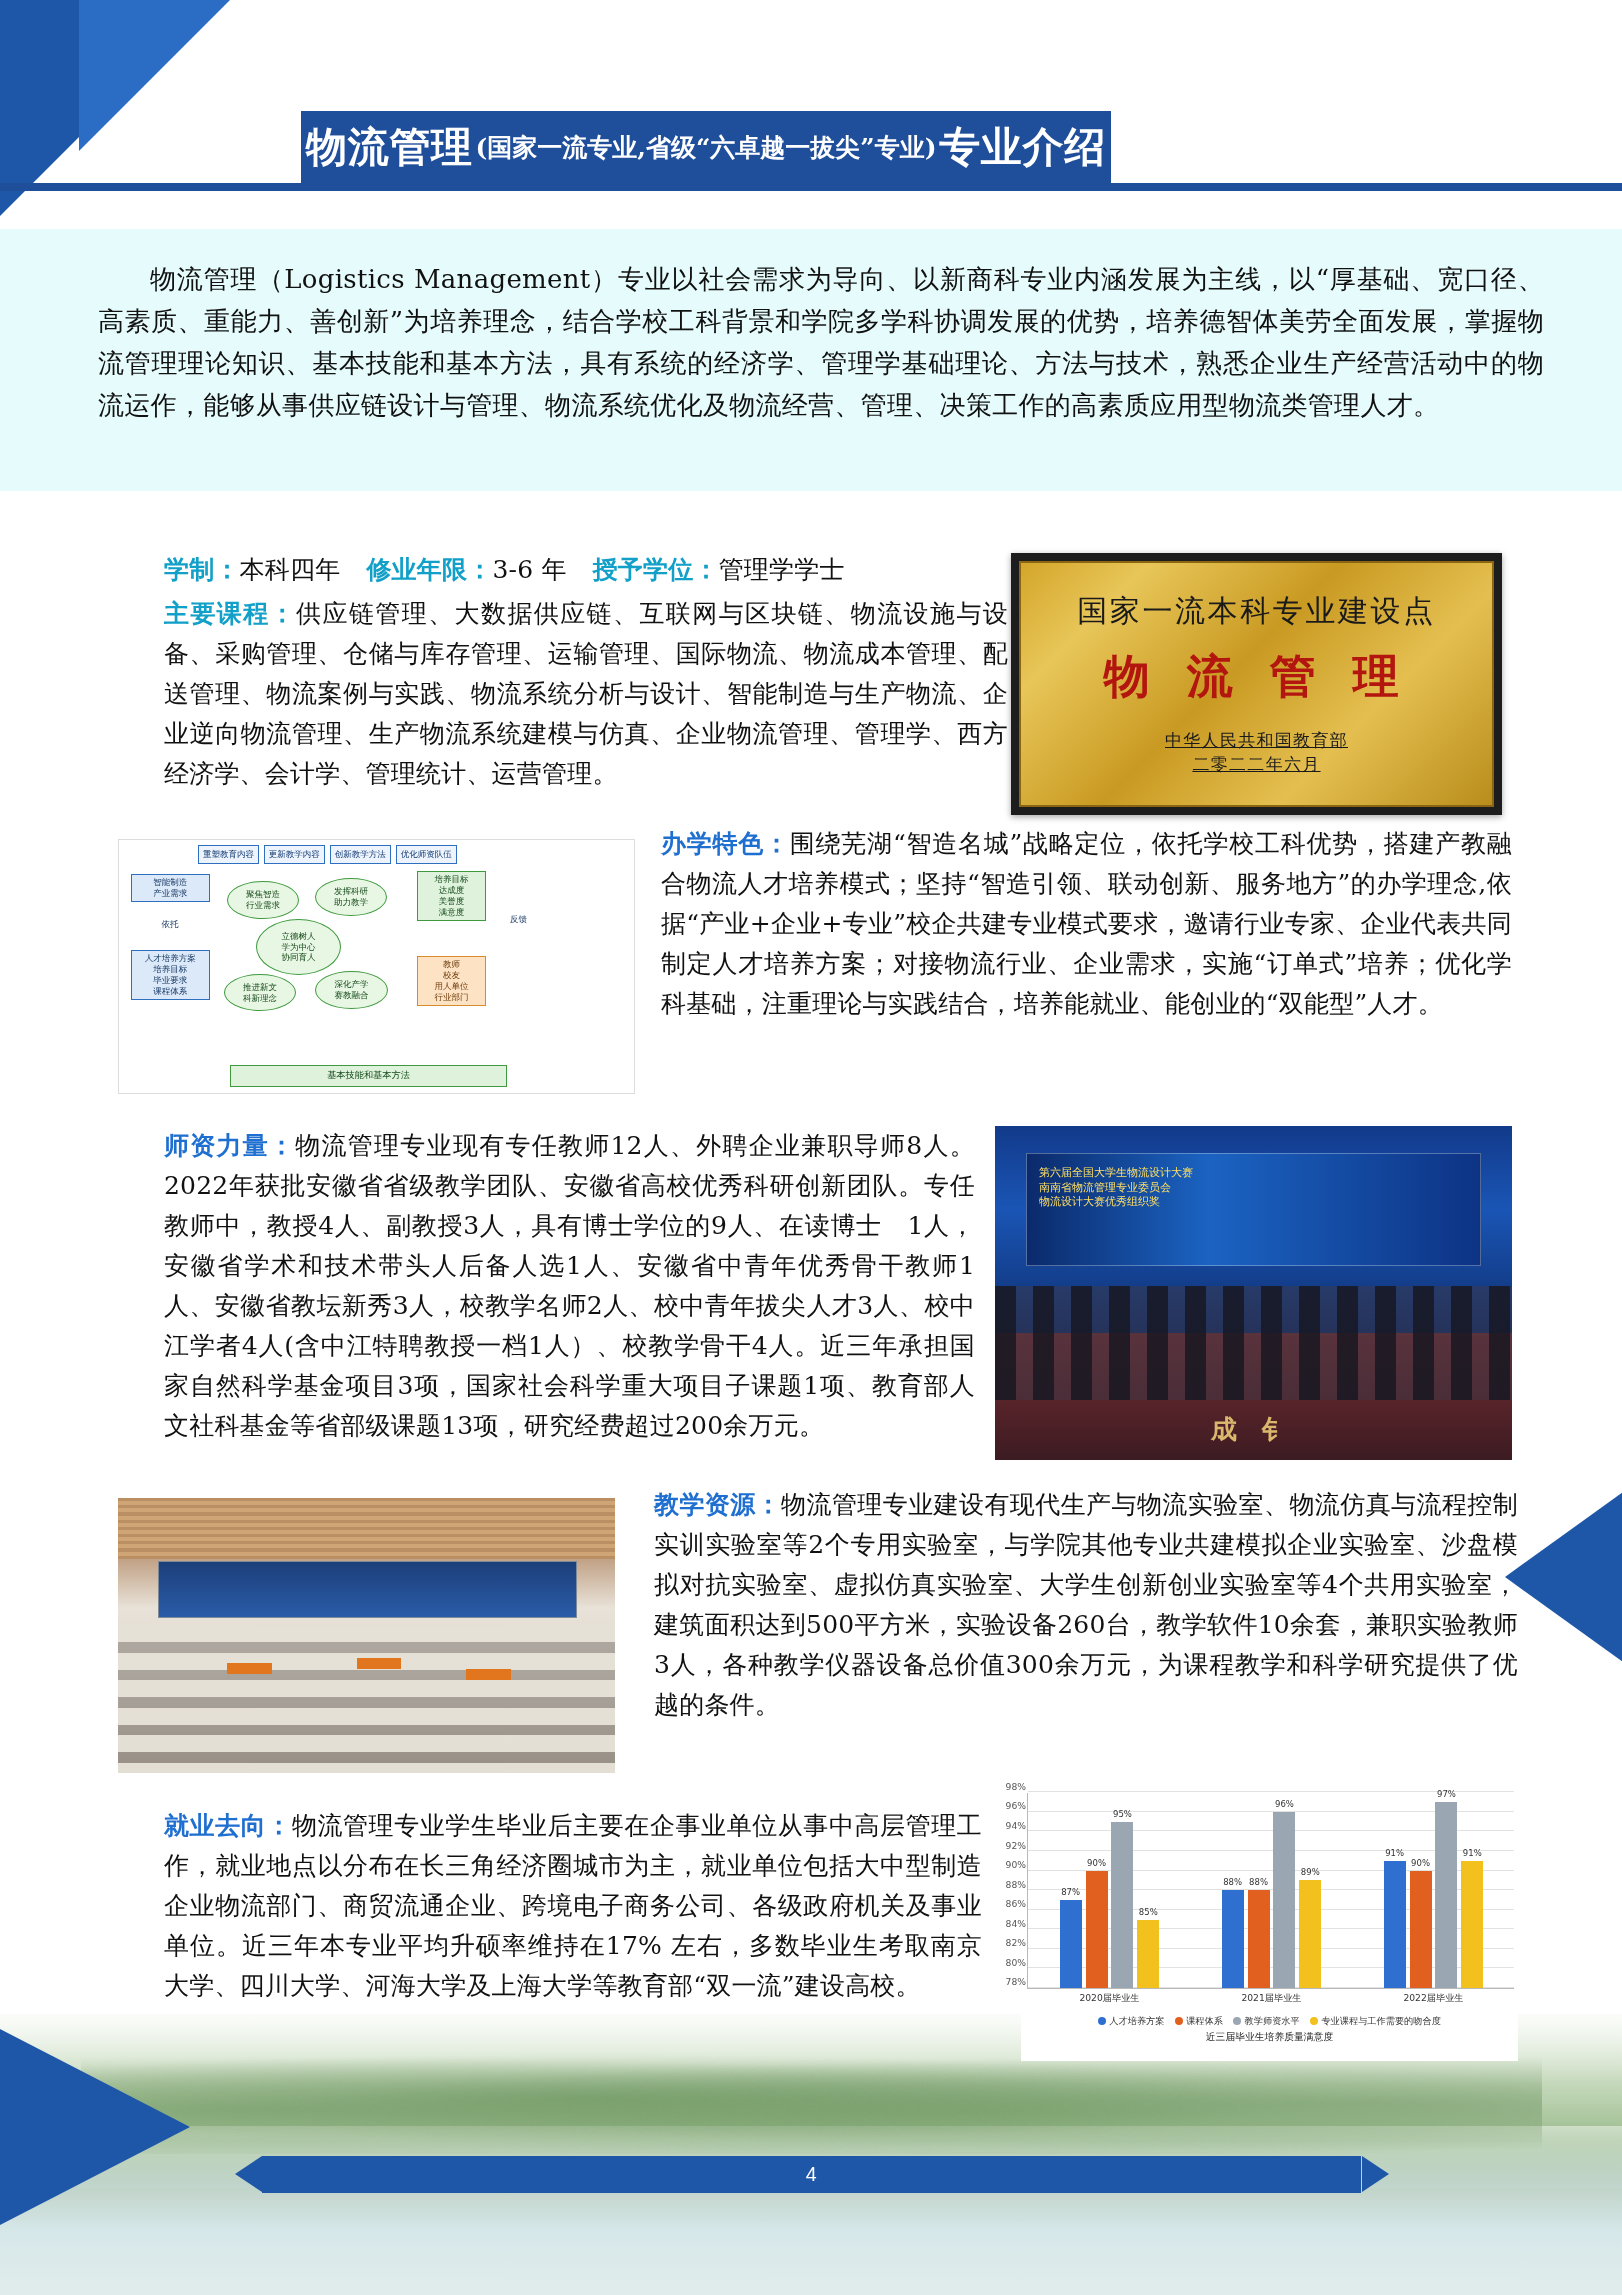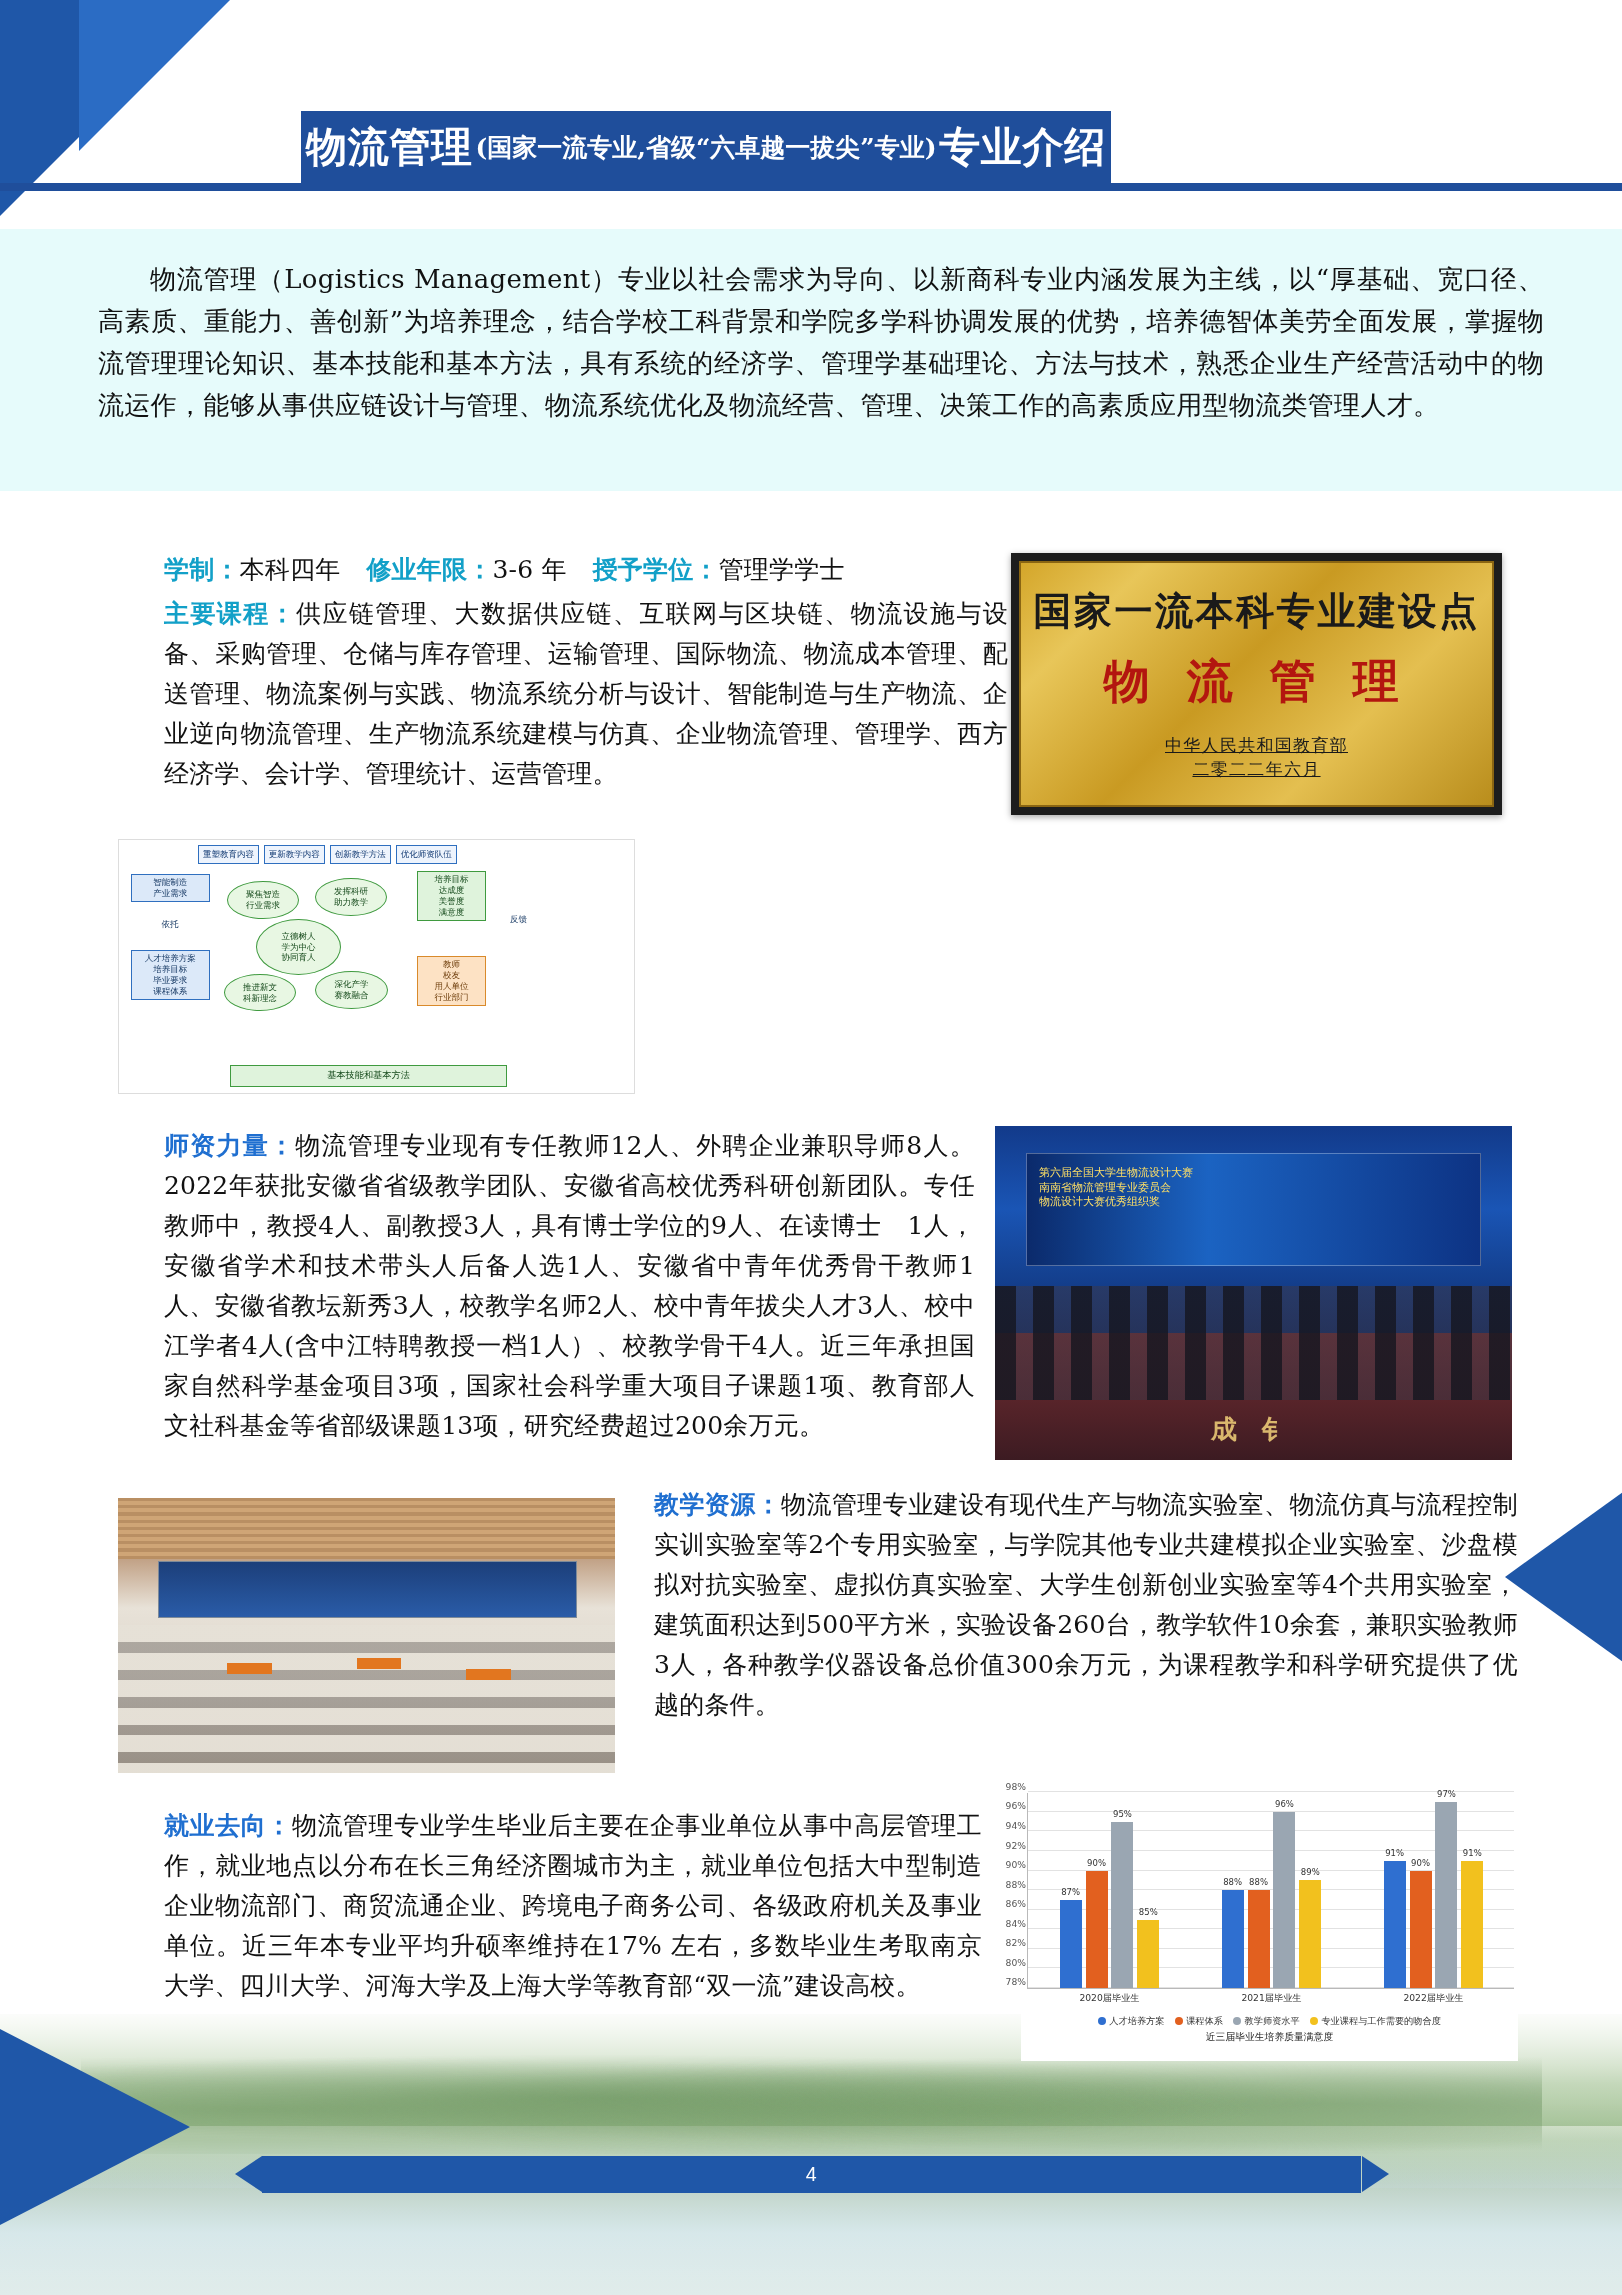--- a/index.html
+++ b/index.html
@@ -219,22 +219,22 @@
     border: 2.6px solid #8a6512;
     box-sizing: border-box;
     display: flex;
     flex-direction: column;
     align-items: center;
     justify-content: center;
     position: relative;
   }
   .plaque-line1 {
     font-family: "DejaVu Serif", serif;
-    font-weight: bold;
-    font-size: 38px;
+    font-weight: normal;
+    font-size: 30px;
     color: #1a1a1a;
     letter-spacing: 2.6px;
     margin-bottom: 14.4px;
   }
   .plaque-line2 {
     font-family: "DejaVu Serif", serif;
     font-weight: bold;
     font-size: 46px;
     color: #b3160f;
     letter-spacing: 10.5px;
@@ -604,20 +604,23 @@
 满意度</div>
     <div class="dg-box" style="left:383px; top:72px; width:33px; border:none; background:transparent;">反馈</div>
     <div class="dg-box dg-orange" style="left:298px; top:116px; width:69px; white-space:pre-line;">教师
 校友
 用人单位
 行业部门</div>
 
     <div class="dg-bottom">基本技能和基本方法</div>
   </div>
 
+  <div class="feature-text body-text">
+    <span class="label-blue">办学特色：</span><span>围绕芜湖“智造名城”战略定位，依托学校工科优势，搭建产教融合物流人才培养模式；坚持“智造引领、联动创新、服务地方”的办学理念,依据“产业+企业+专业”校企共建专业模式要求，邀请行业专家、企业代表共同制定人才培养方案；对接物流行业、企业需求，实施“订单式”培养；优化学科基础，注重理论与实践结合，培养能就业、能创业的“双能型”人才。</span>
+  </div>
 
   <div class="faculty-text body-text">
     <span class="label-blue">师资力量：</span><span>物流管理专业现有专任教师12人、外聘企业兼职导师8人。2022年获批安徽省省级教学团队、安徽省高校优秀科研创新团队。专任教师中，教授4人、副教授3人，具有博士学位的9人、在读博士　1人，安徽省学术和技术带头人后备人选1人、安徽省中青年优秀骨干教师1人、安徽省教坛新秀3人，校教学名师2人、校中青年拔尖人才3人、校中江学者4人(含中江特聘教授一档1人）、校教学骨干4人。近三年承担国家自然科学基金项目3项，国家社会科学重大项目子课题1项、教育部人文社科基金等省部级课题13项，研究经费超过200余万元。</span>
   </div>
 
   <div class="award-photo">
     <div class="award-stage"></div>
     <div class="award-screen" style="white-space: pre-line;">第六届全国大学生物流设计大赛
 南南省物流管理专业委员会
 物流设计大赛优秀组织奖</div>

